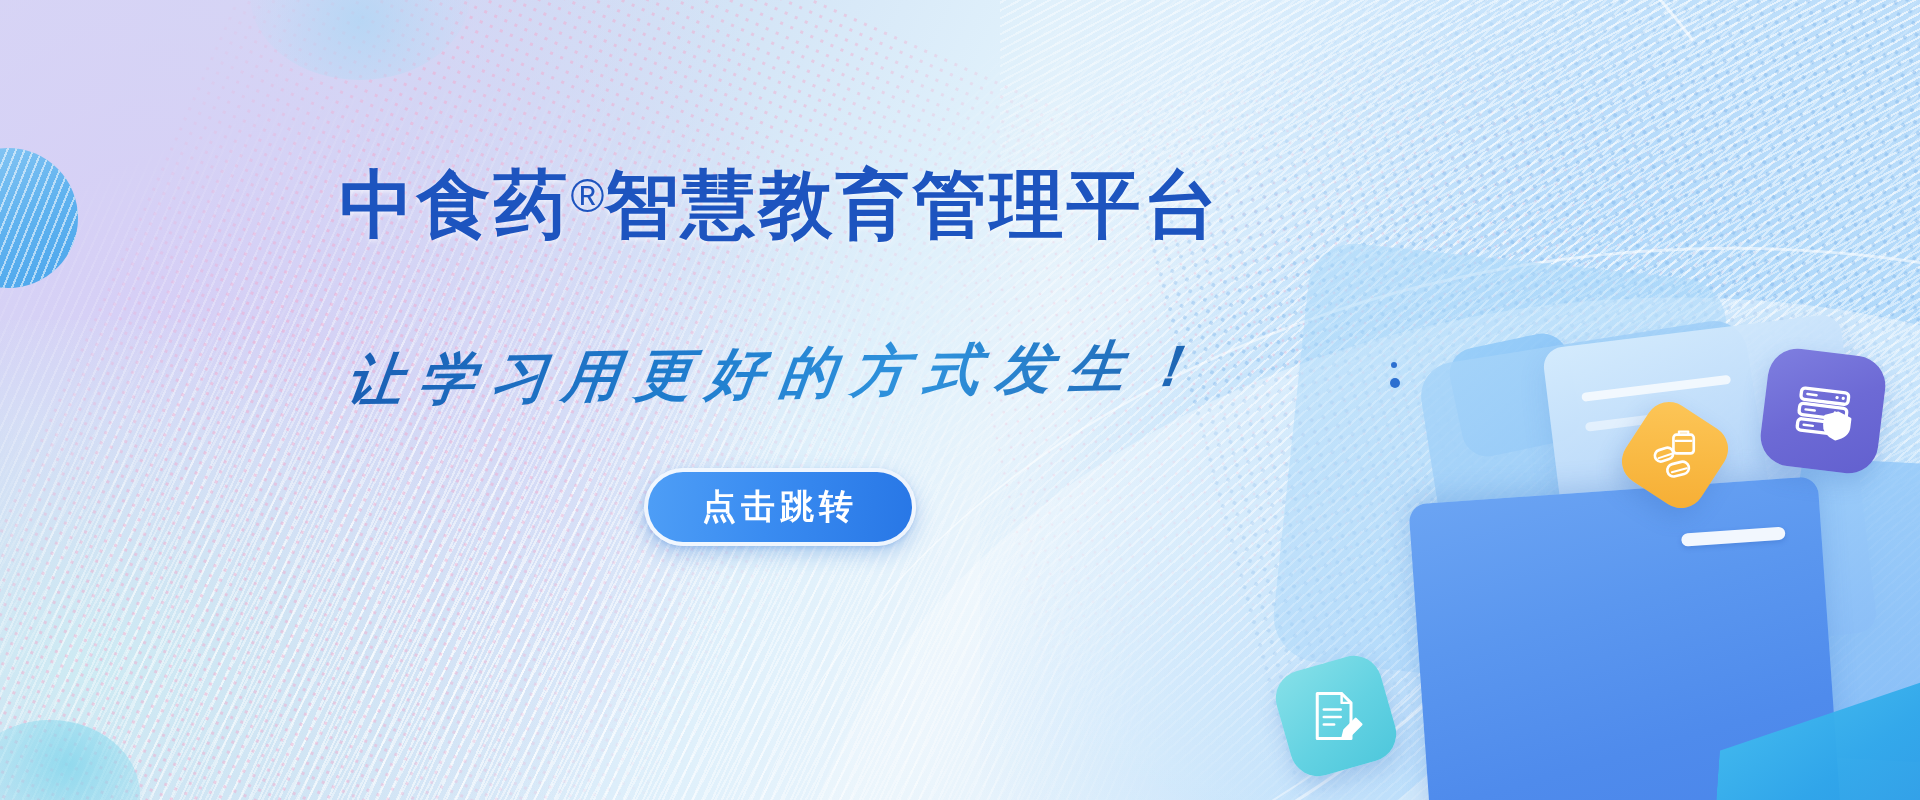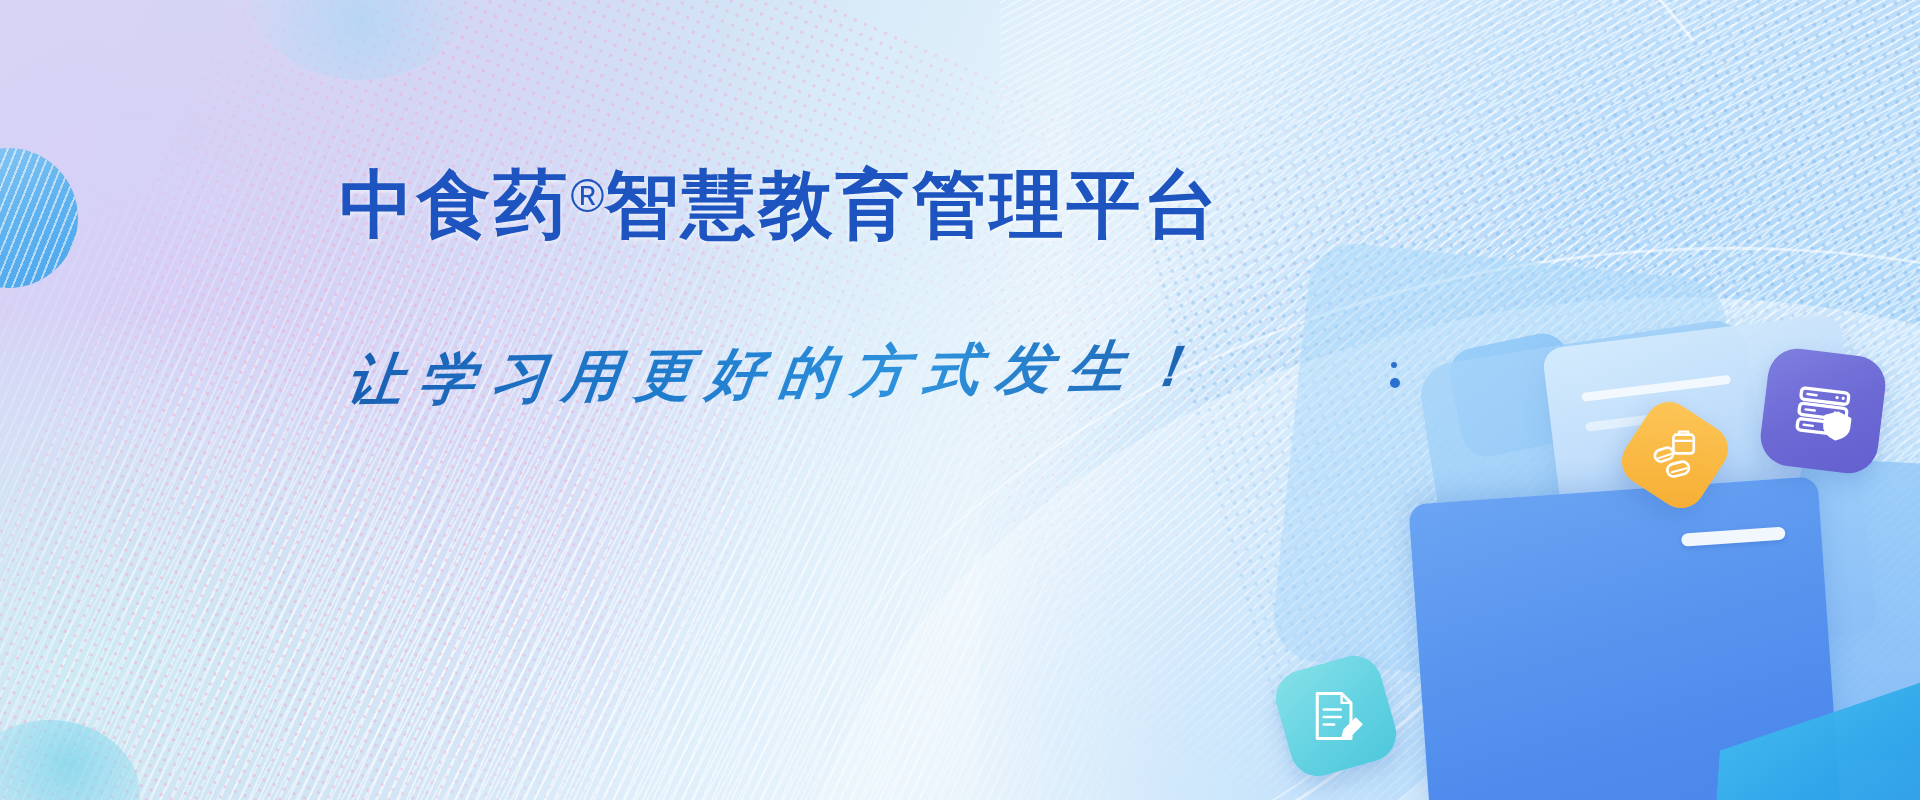--- a/index.html
+++ b/index.html
@@ -406,15 +406,18 @@
   </div>
 
   <div class="content">
 
     <h1 class="title">
       <span>中食药</span><span class="reg">®</span><span>智慧教育管理平台</span>
     </h1>
 
     <div class="subtitle">让学习用更好的方式发生！</div>
 
+    <div class="cta-wrap">
+      <button class="cta" type="button">点击跳转</button>
+    </div>
 
   </div>
 </div>
 
 </body></html>

